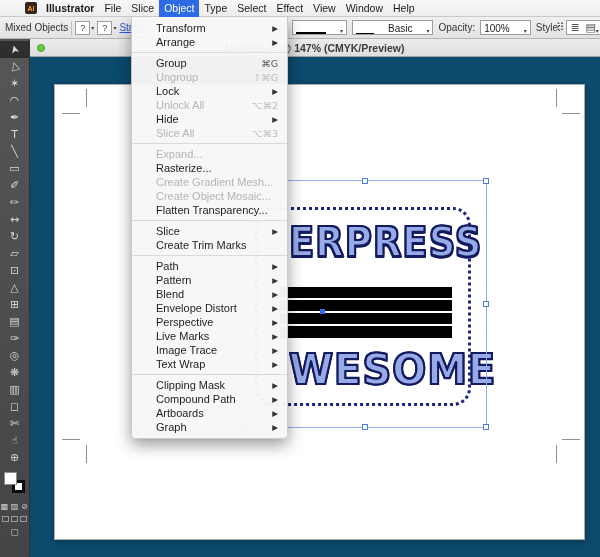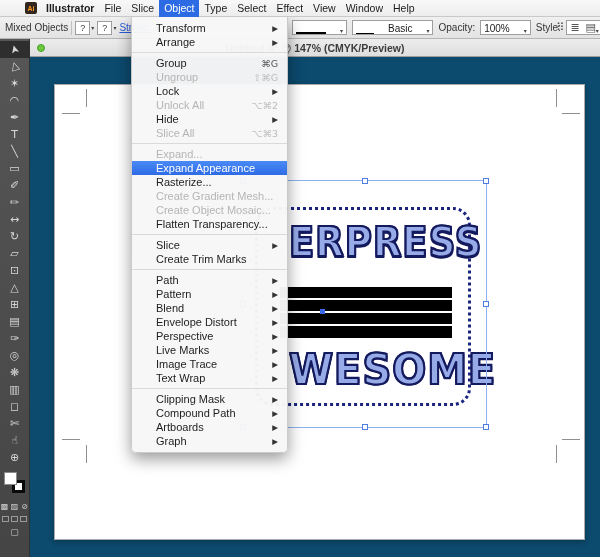--- a/index.html
+++ b/index.html
@@ -367,24 +367,20 @@
     </div>
     <div class="menu-item disabled" data-name="menu-item-show-all">
       <span class="mi-label" data-name="menu-item-label">Slice All</span>
       <span class="mi-right" data-name="menu-shortcut">⌥⌘3</span>
     </div>
     <div class="menu-sep" data-name="menu-separator"></div>
     <div class="menu-item disabled" data-name="menu-item-expand">
       <span class="mi-label" data-name="menu-item-label">Expand...</span>
       <span class="mi-right" data-name="menu-shortcut"></span>
     </div>
-    <div class="menu-item highlighted" data-name="menu-item-expand-appearance">
-      <span class="mi-label" data-name="menu-item-label">Expand Appearance</span>
-      <span class="mi-right" data-name="menu-shortcut"></span>
-    </div>
     <div class="menu-item" data-name="menu-item-rasterize">
       <span class="mi-label" data-name="menu-item-label">Rasterize...</span>
       <span class="mi-right" data-name="menu-shortcut"></span>
     </div>
     <div class="menu-item disabled" data-name="menu-item-create-gradient-mesh">
       <span class="mi-label" data-name="menu-item-label">Create Gradient Mesh...</span>
       <span class="mi-right" data-name="menu-shortcut"></span>
     </div>
     <div class="menu-item disabled" data-name="menu-item-create-object-mosaic">
       <span class="mi-label" data-name="menu-item-label">Create Object Mosaic...</span>

